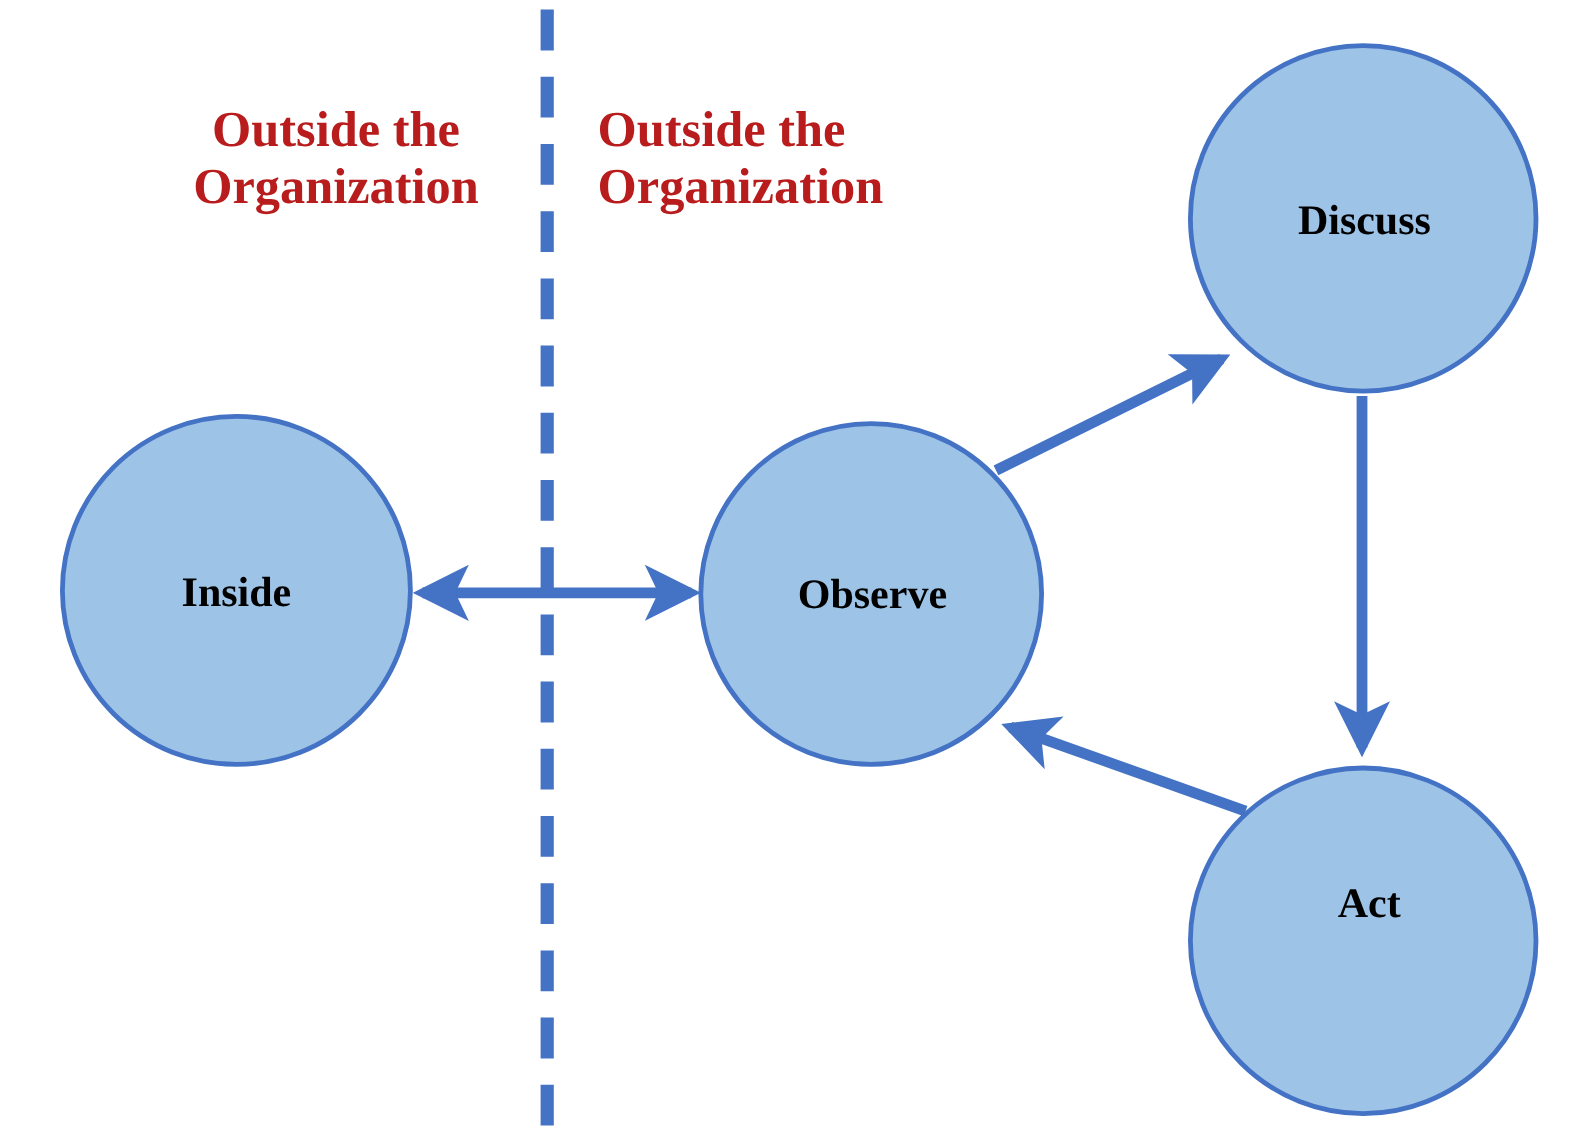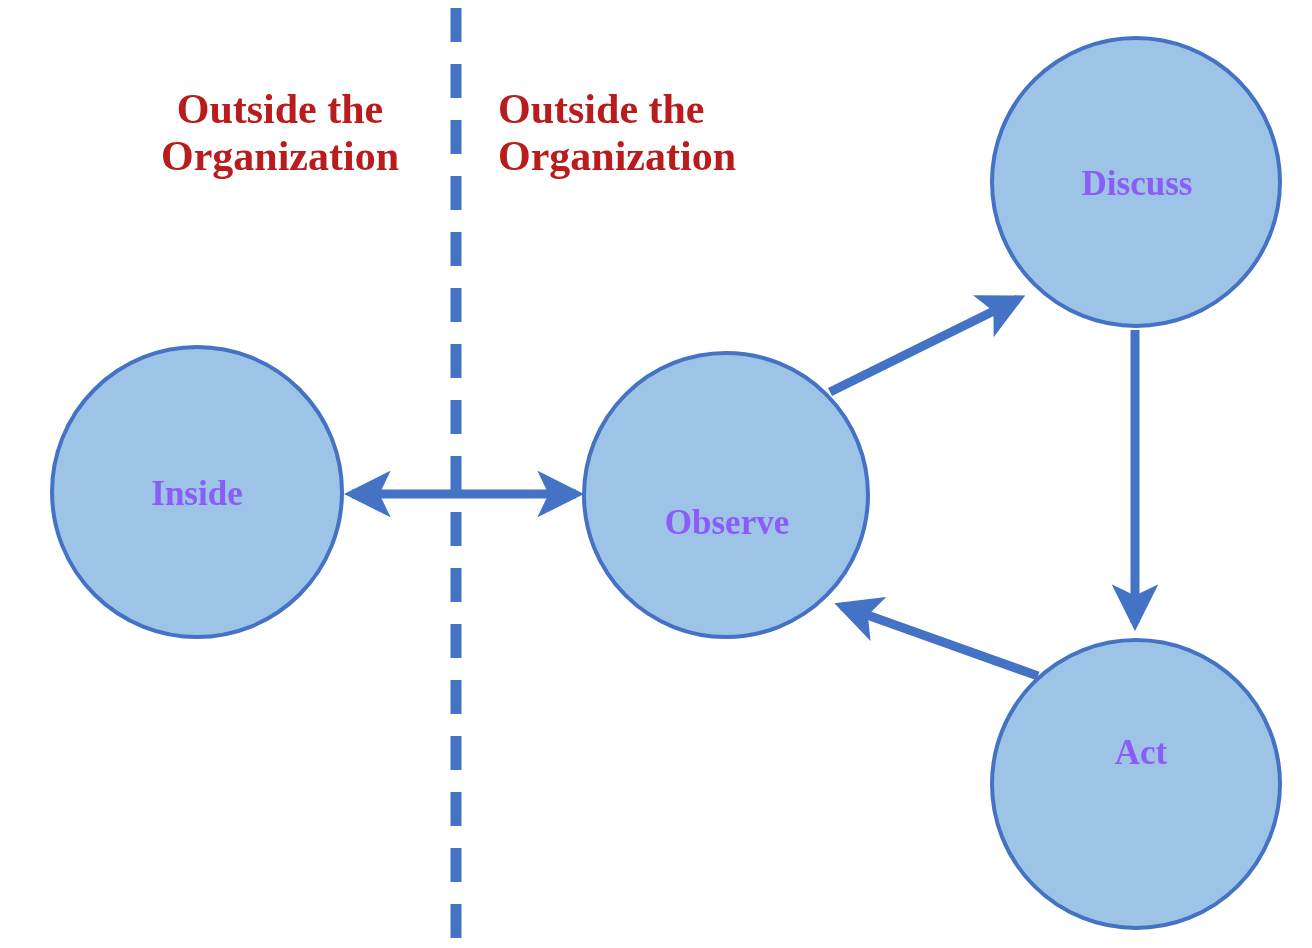--- a/index.html
+++ b/index.html
@@ -45,21 +45,21 @@
     left: 498px;
     top: 86px;
     width: 300px;
     text-align: left;
   }
   .node-label {
     position: absolute;
     font-family: "Liberation Serif", "DejaVu Serif", serif;
     font-size: 35px;
     font-weight: bold;
-    color: #8b5cf6;
+    color: #000000;
     text-align: center;
     transform: translate(-50%, -50%);
     white-space: nowrap;
     pointer-events: none;
   }
 </style>
 </head>
 <body>
 
 <div id="canvas">
@@ -93,19 +93,19 @@
   </svg>
 
   <div class="boundary-label" id="label-outside">Outside the
 Organization</div>
 
   <div class="boundary-label" id="label-inside">Outside the
 Organization</div>
 
   <div class="node-label" style="left:197px; top:494px;">Inside</div>
 
-  <div class="node-label" style="left:727px; top:496px;margin-top:27px;">Observe</div>
+  <div class="node-label" style="left:727px; top:496px;">Observe</div>
 
   <div class="node-label" style="left:1137px; top:184px;">Discuss</div>
 
   <div class="node-label" style="left:1141px; top:753px;">Act</div>
 
 </div>
 
 </body></html>

